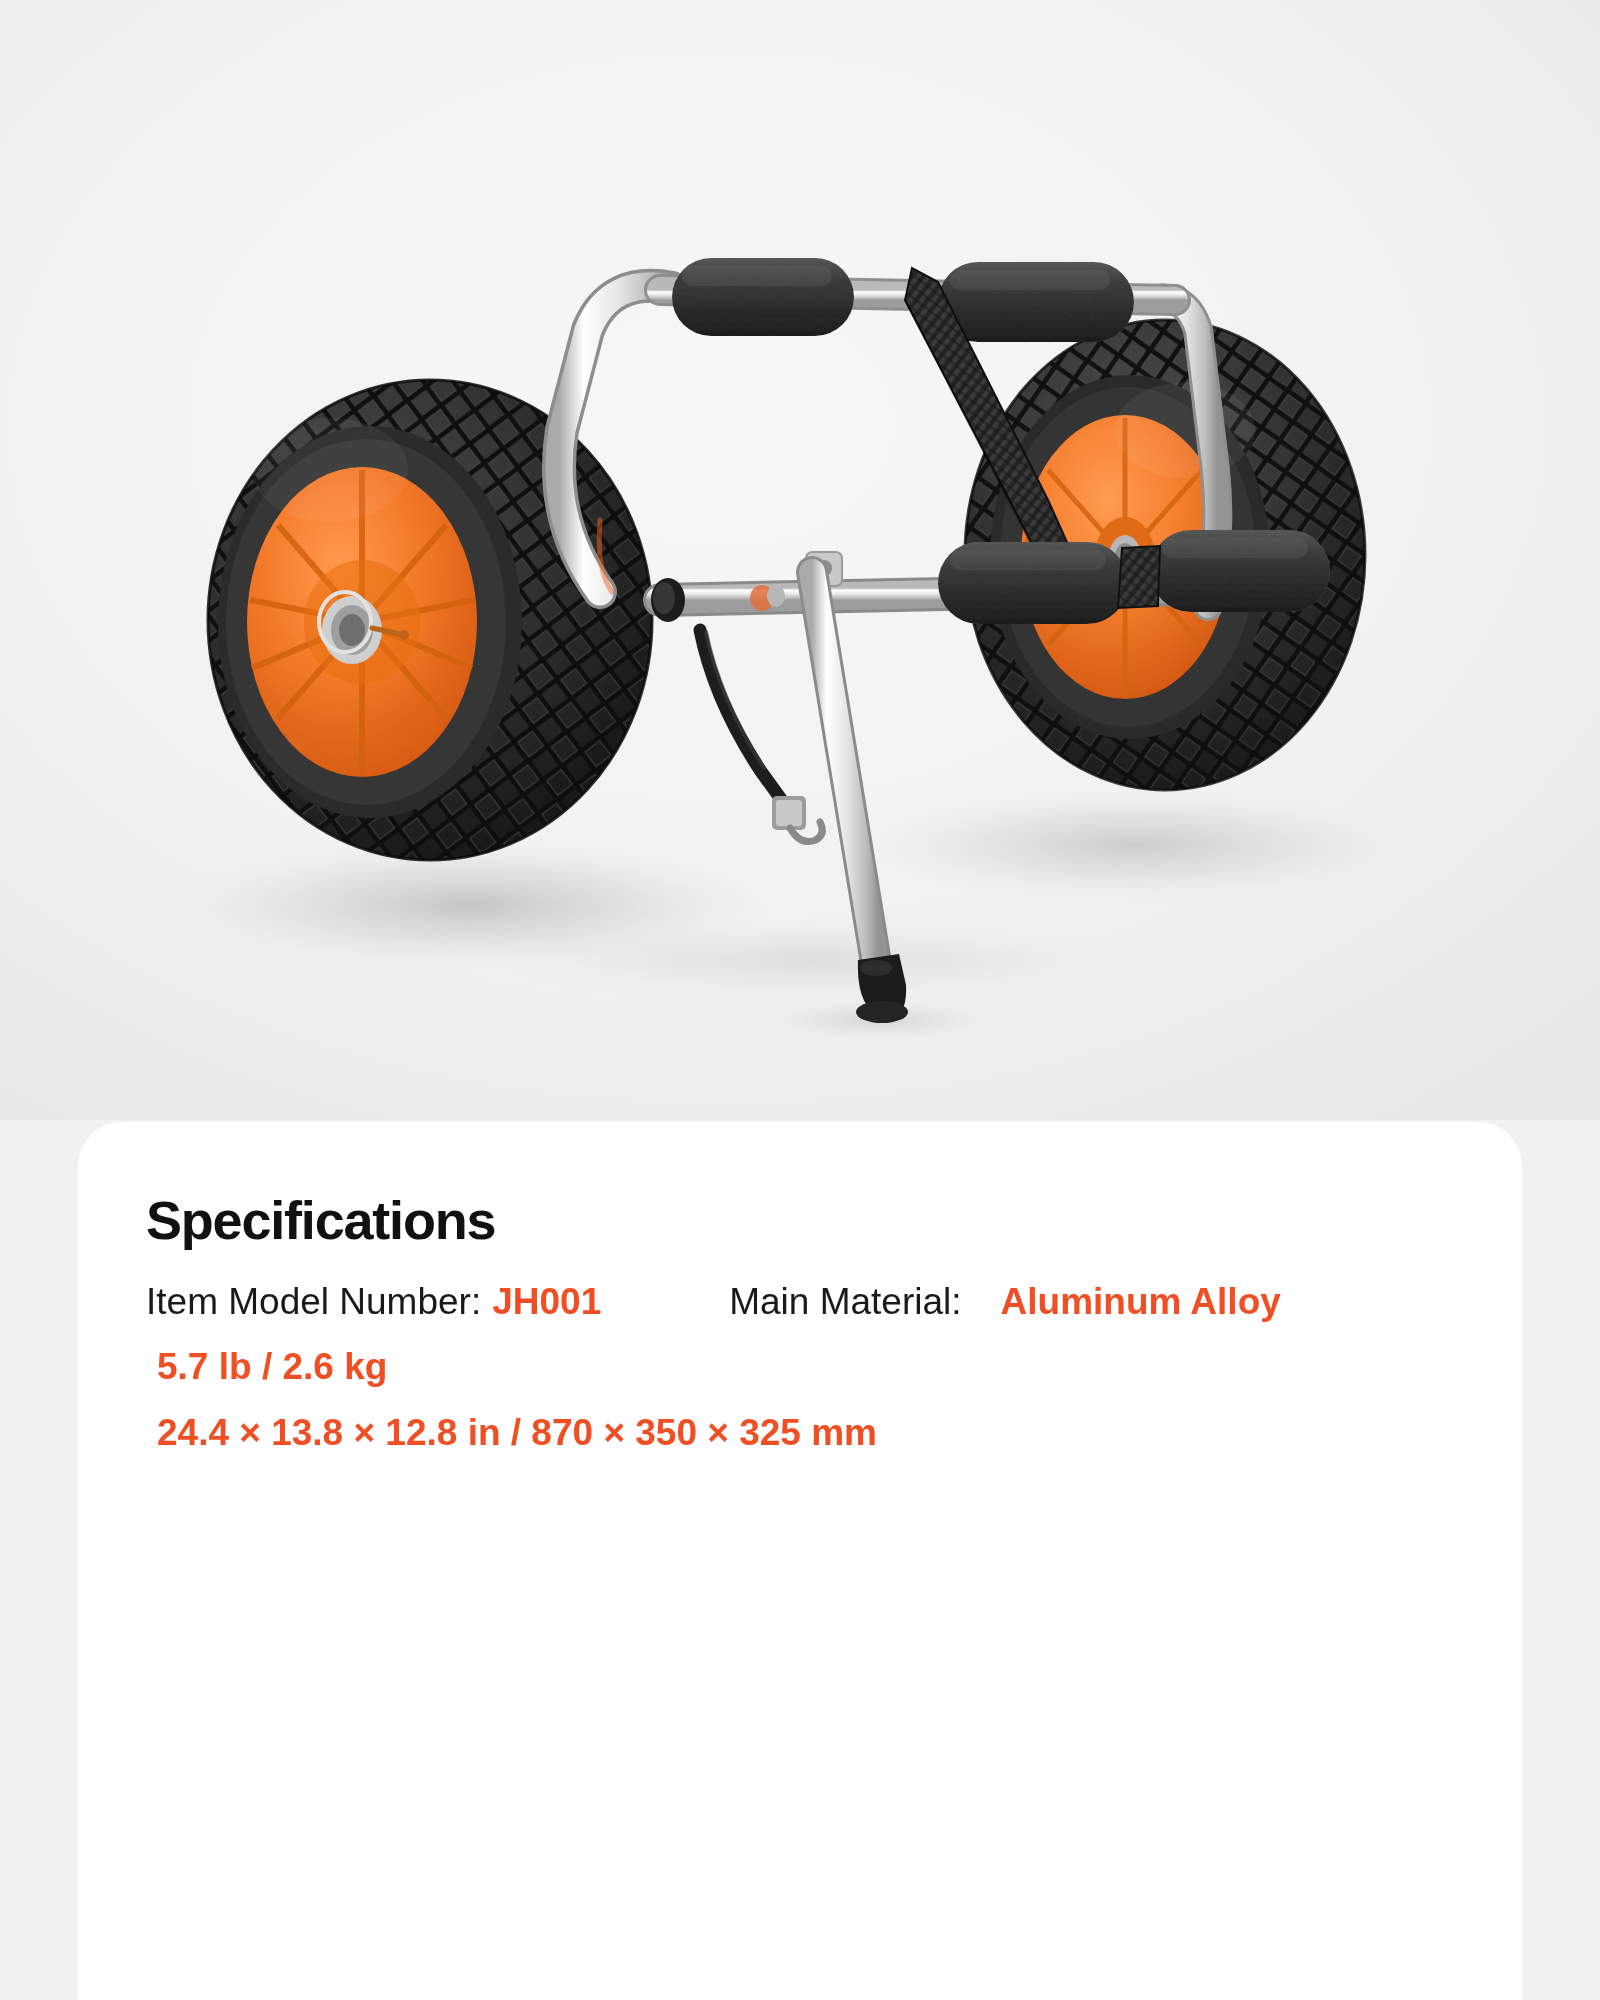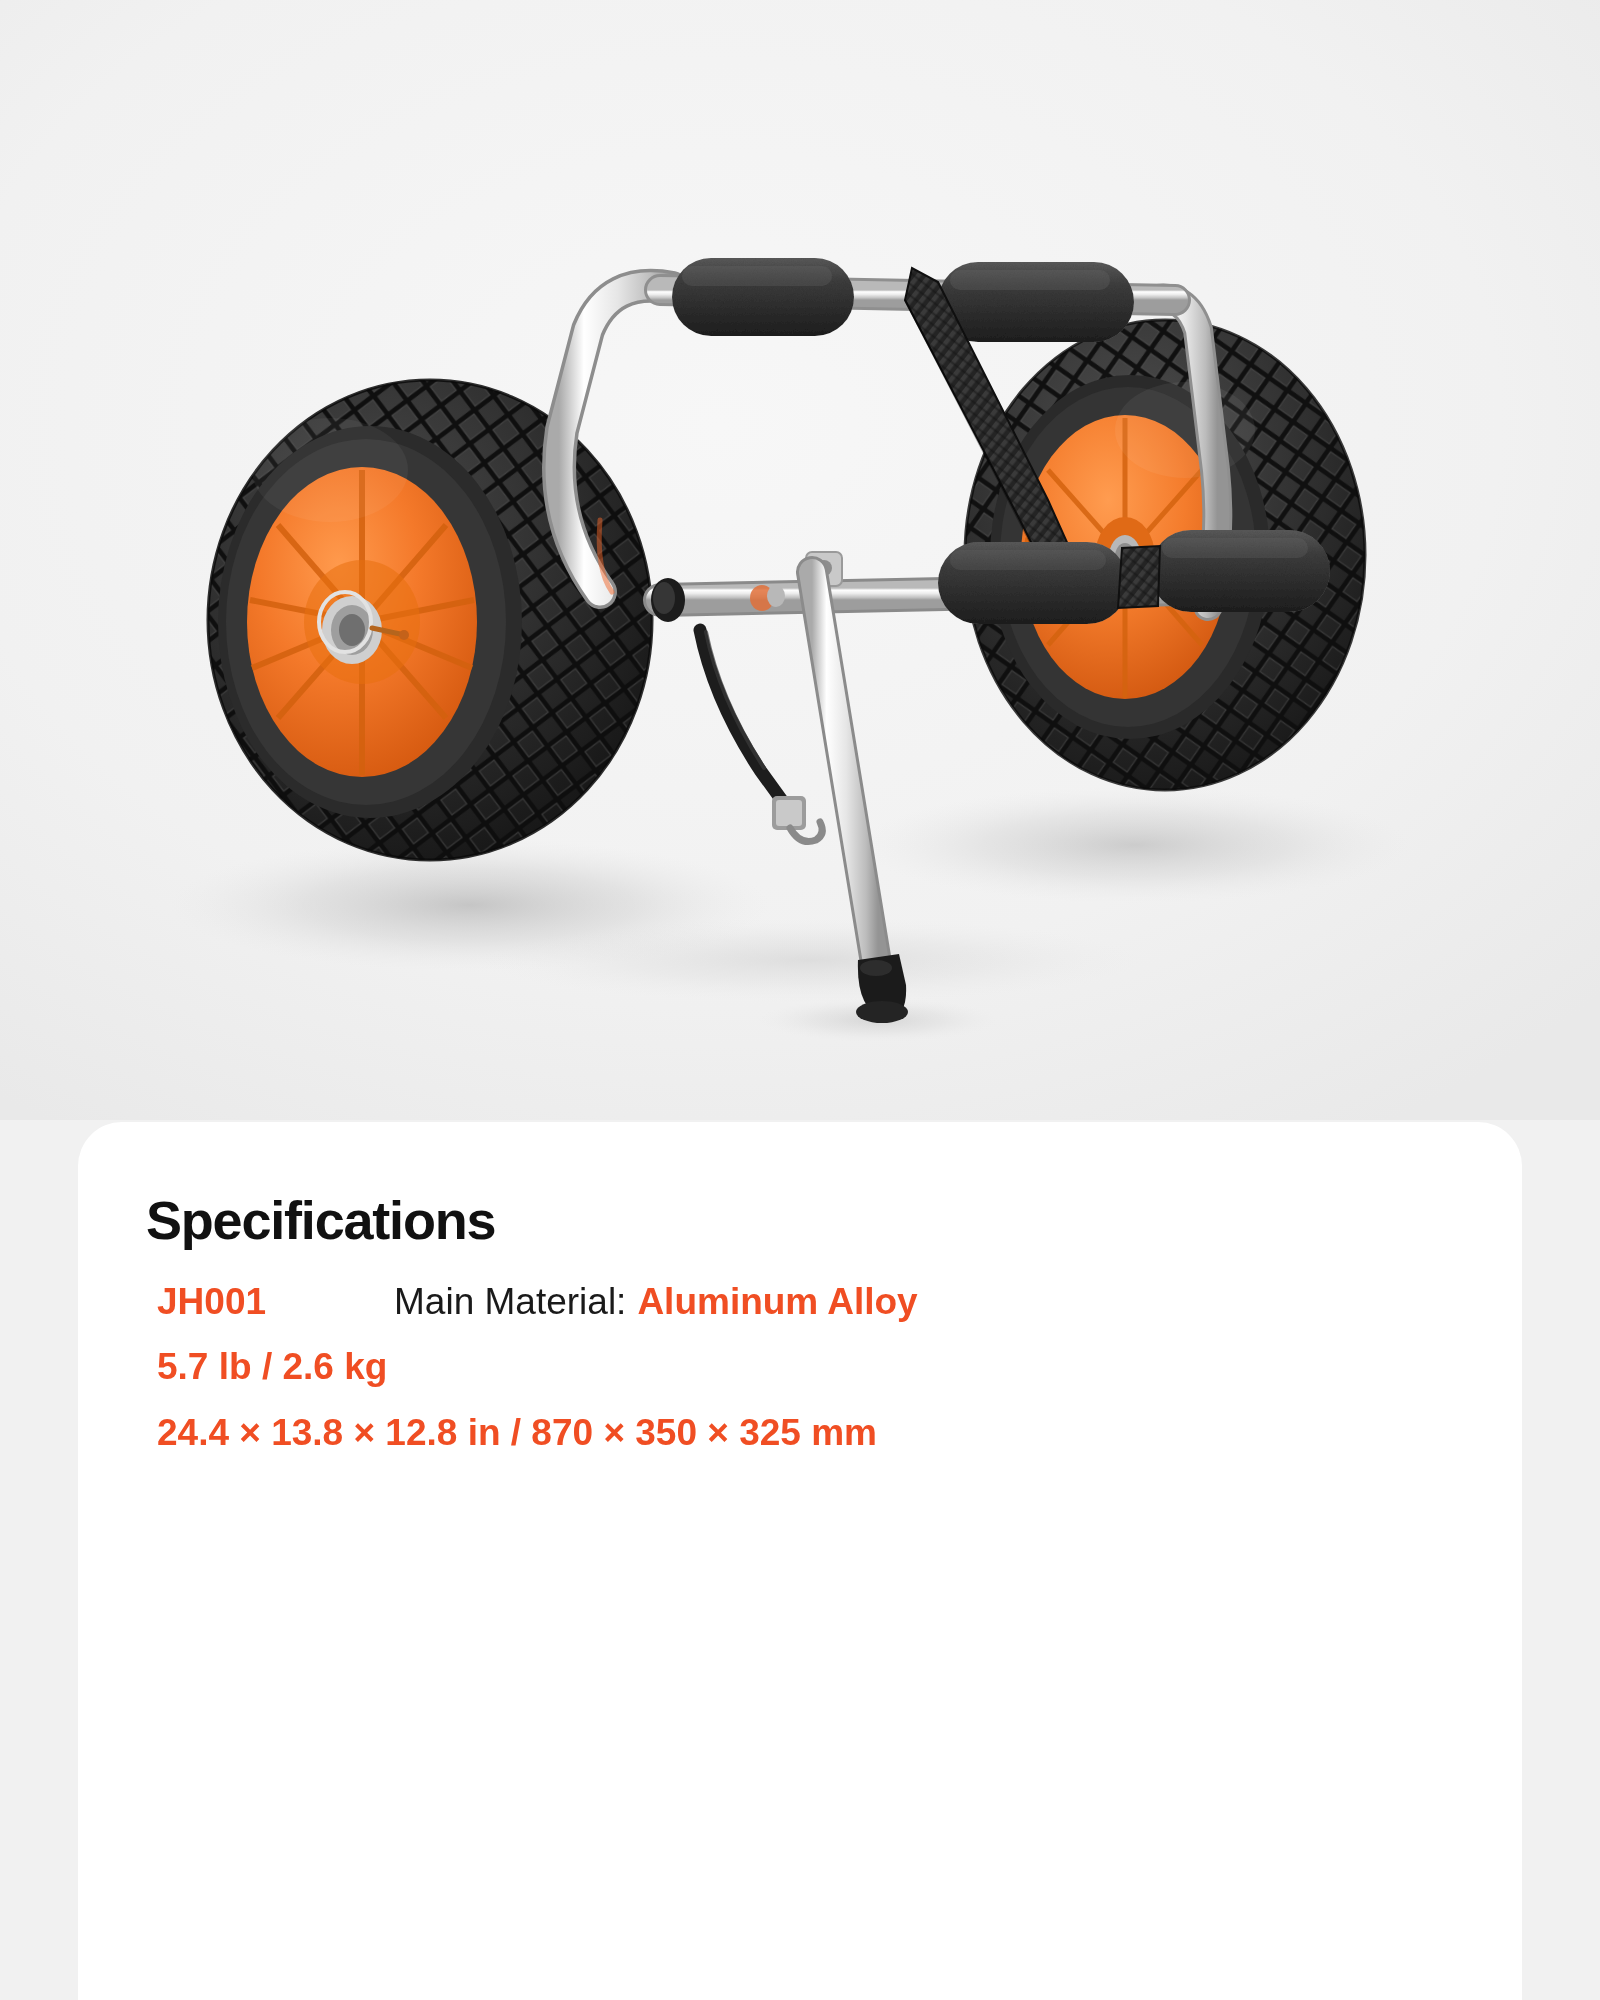--- a/index.html
+++ b/index.html
@@ -71,20 +71,21 @@
 
   .spec-item {
     display: flex;
     align-items: baseline;
     font-size: 37px;
     line-height: 1.45;
   }
 
   .spec-item.second-col {
     margin-left: 128px;
+    gap: 28px;
   }
 
   .spec-label {
     color: #1a1a1a;
     font-weight: normal;
   }
 
   .spec-value {
     color: #f04e23;
     font-weight: bold;
@@ -387,20 +388,21 @@
 </div>
 
 <div class="spec-card">
 
   <h2 class="section-title">Specifications</h2>
 
   <div class="spec-list">
 
     <div class="spec-row">
       <div class="spec-item">
+        <span class="spec-label">Item Model Number:</span>
         <span class="spec-value">JH001</span>
       </div>
       <div class="spec-item second-col">
         <span class="spec-label">Main Material:</span>
         <span class="spec-value">Aluminum Alloy</span>
       </div>
     </div>
 
     <div class="spec-row">
       <div class="spec-item">

